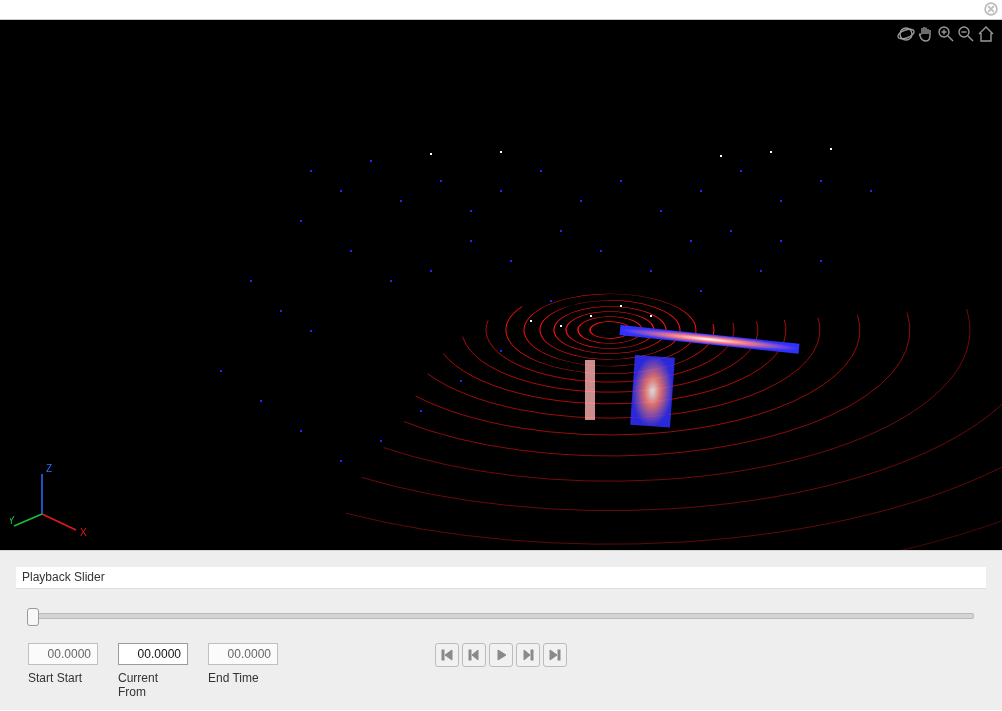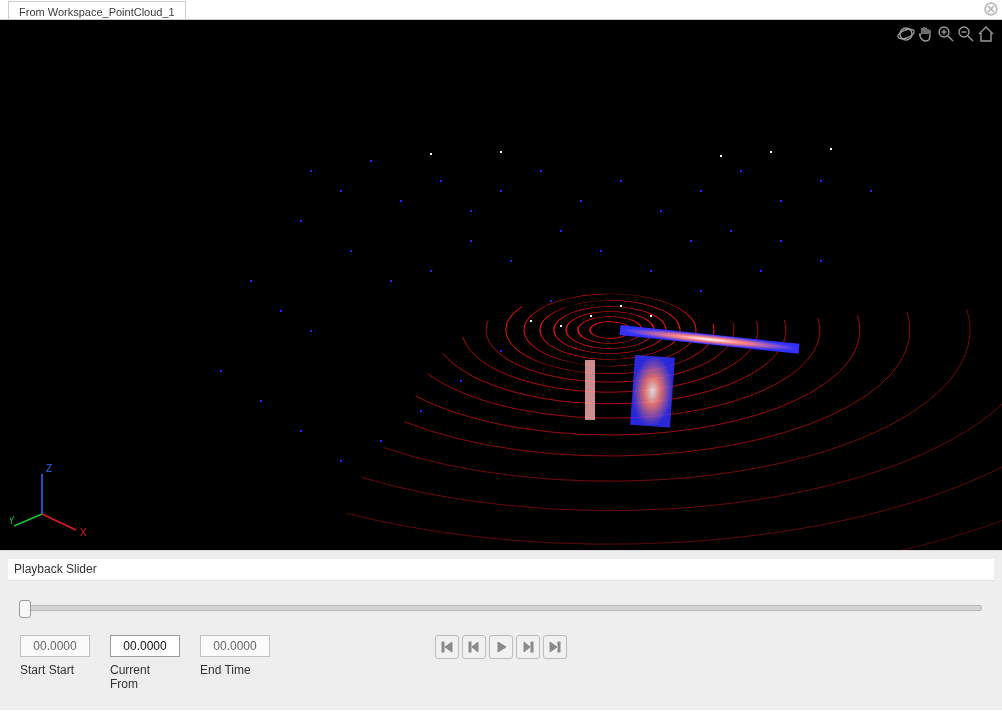--- a/index.html
+++ b/index.html
@@ -73,21 +73,21 @@
   .cloud {
     position: absolute;
     left: 0; top: 0; width: 100%; height: 100%;
   }
   
   .playback {
     background: #eeeeee;
     border-top: 1px solid #d6d6d6;
     height: 160px;
     width: 100%;
-    padding: 8px;
+    padding: 16px;
   }
   .playback-title {
     height: 22px;
     background: #fff;
     border-bottom: 1px solid #dfdfdf;
     padding: 3px 6px;
     font-size: 12px;
     color: #333;
   }
   .slider-row {
@@ -117,21 +117,21 @@
     gap: 20px;
   }
   .time-group { display: flex; flex-direction: column; gap: 6px; width: 70px; }
   .time-input {
     width: 70px; height: 22px;
     border: 1px solid #c0c0c0;
     background: #fbfbfb;
     padding: 2px 6px;
     font-size: 12px;
     color: #666;
-    text-align: center;
+    text-align: right;
   }
   .time-input.active { background: #fff; color: #111; border-color: #9b9b9b; }
   .time-label { font-size: 12px; color: #333; }
   .transport {
     display: flex;
     gap: 3px;
     margin: 0 auto;
     padding-top: 0;
   }
   .tbtn {
@@ -153,23 +153,20 @@
   .whitedot {
     position: absolute;
     width: 2px; height: 2px;
     background: #fff;
   }
 </style>
 </head>
 <body>
 
 <div class="tab-bar">
-  <div class="tab">
-    <span>From Workspace_PointCloud_1</span>
-  </div>
   <div class="tab-close">
     <svg viewBox="0 0 10 10">
         <circle cx="5" cy="5" r="4.2" fill="none" stroke="#bbb" stroke-width="1.2"></circle>
         <path d="M3 3 L7 7 M7 3 L3 7" stroke="#bbb" stroke-width="1.2"></path>
       </svg>
   </div>
 </div>
 
 <div class="viewport">
   <svg class="cloud" viewBox="0 0 1002 530">

